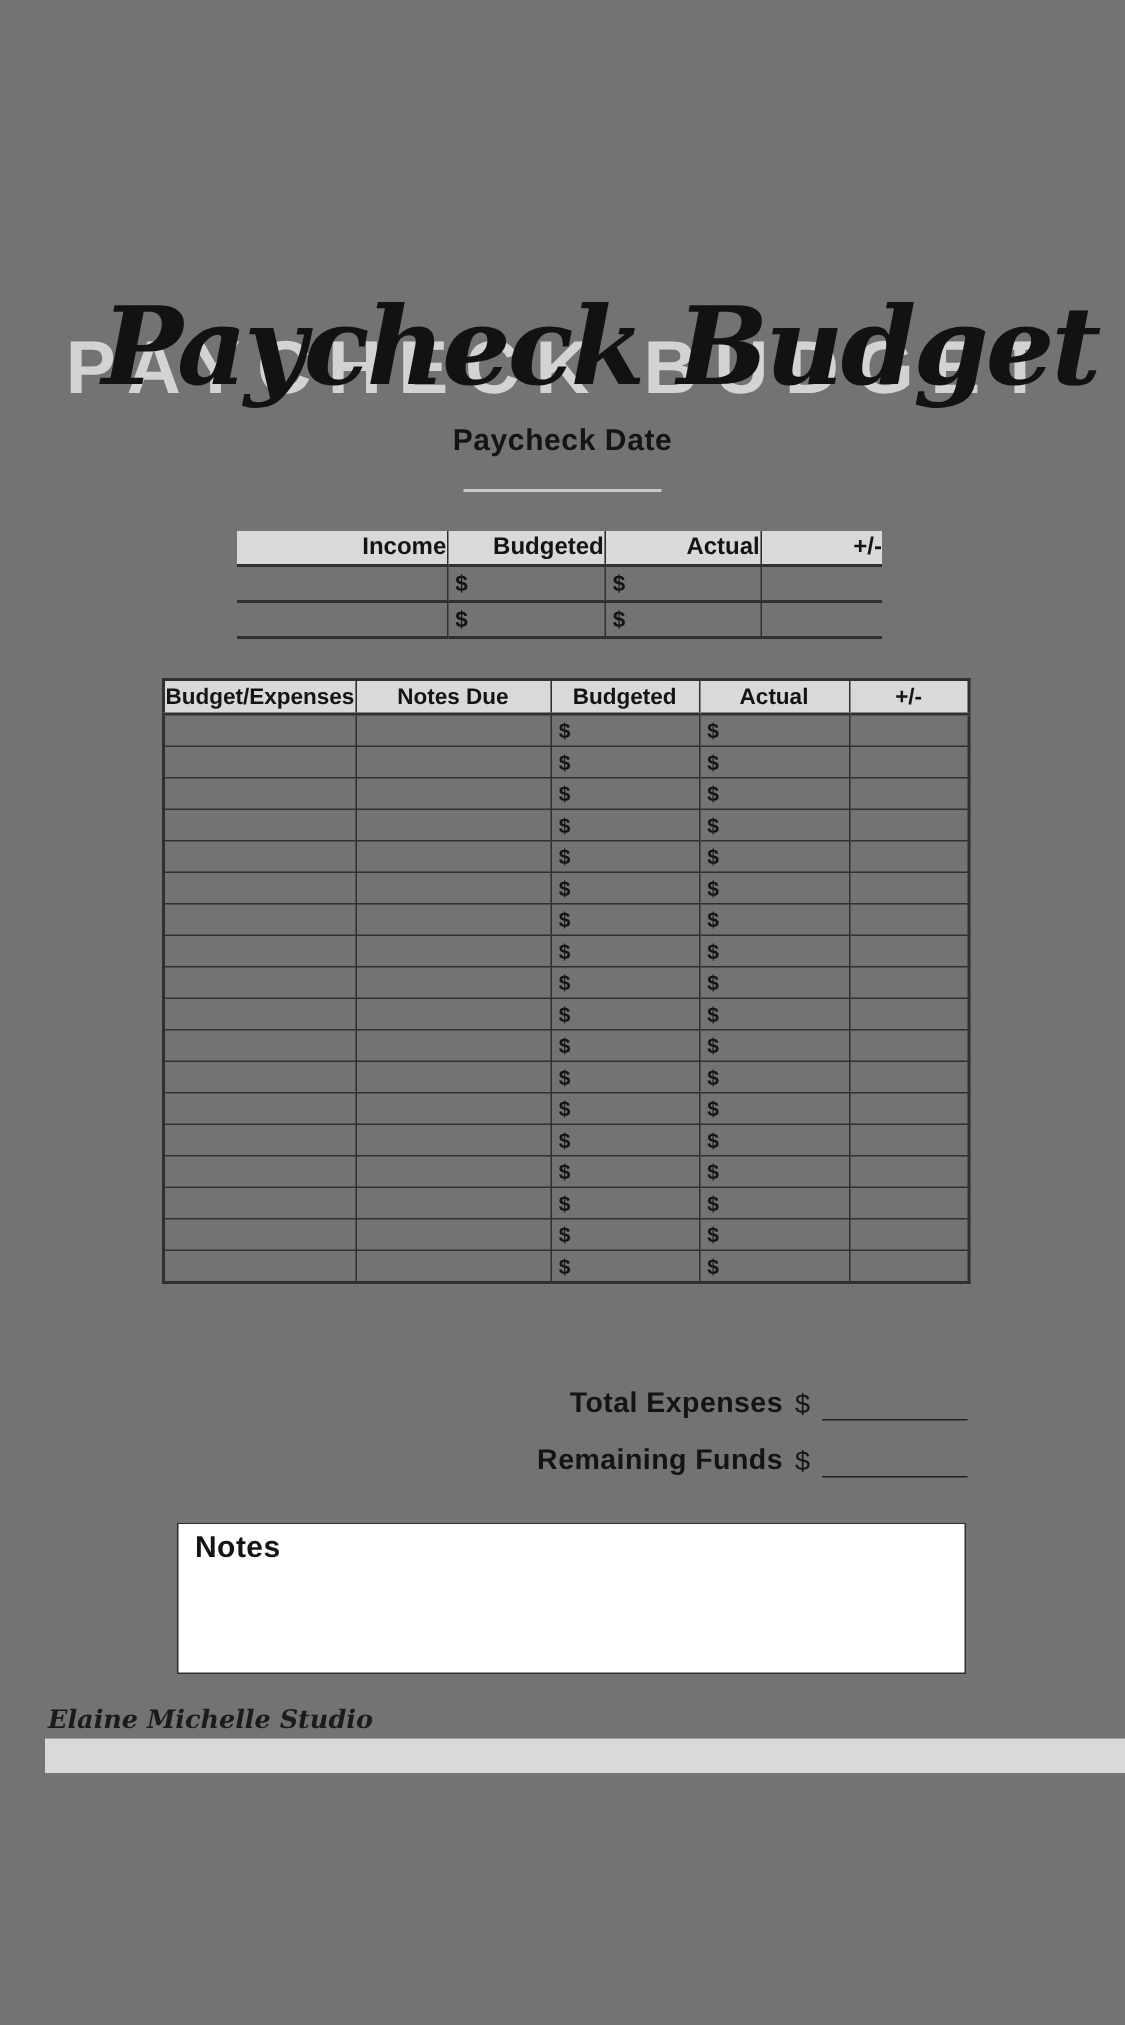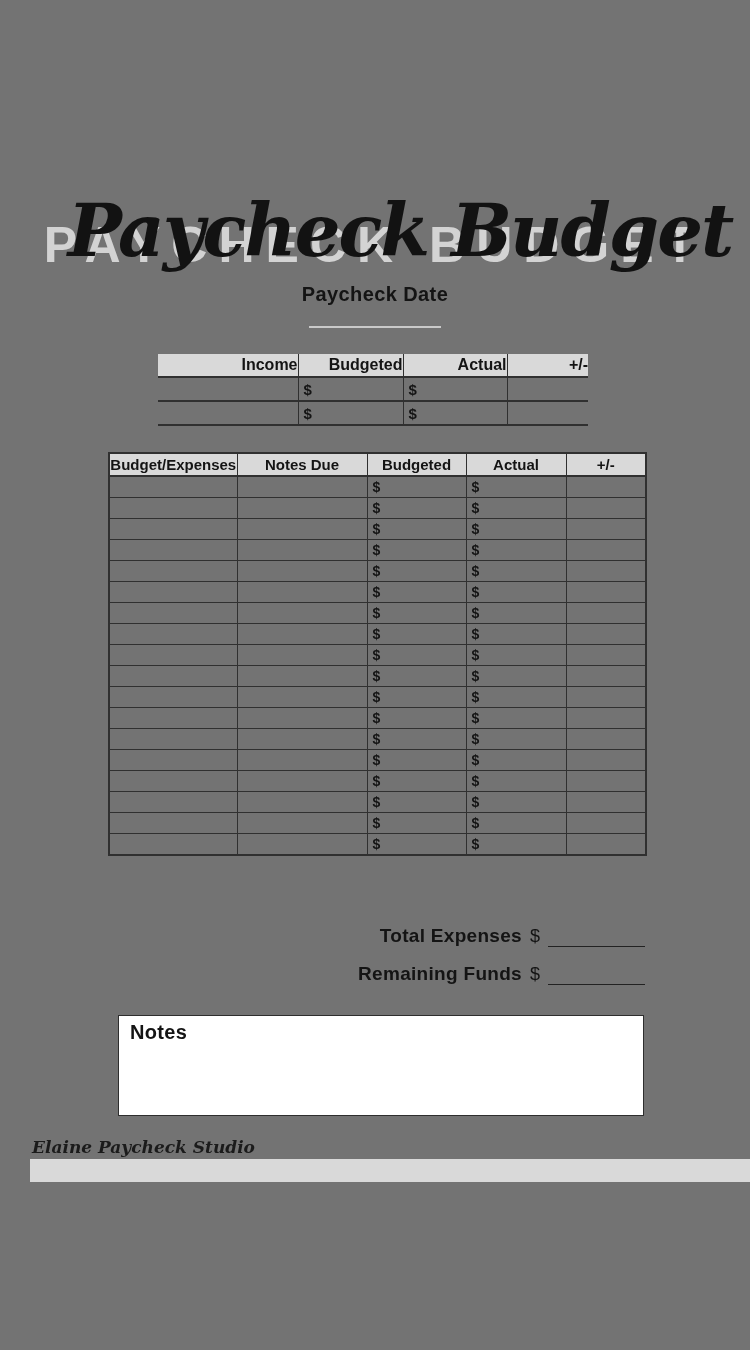--- a/index.html
+++ b/index.html
@@ -288,16 +288,16 @@
   <div class="summary-row remaining">
     <span class="sum-label">Remaining Funds</span>
     <span class="sum-dollar">$</span>
     <span class="sum-line"></span>
   </div>
 
   <div class="notes-box">
     <div class="notes-label">Notes</div>
   </div>
 
-  <div class="signature">Elaine Paycheck Studio</div>
+  <div class="signature">Elaine Michelle Studio</div>
   <div class="footer-bar"></div>
 
 </div>
 
 </body></html>

